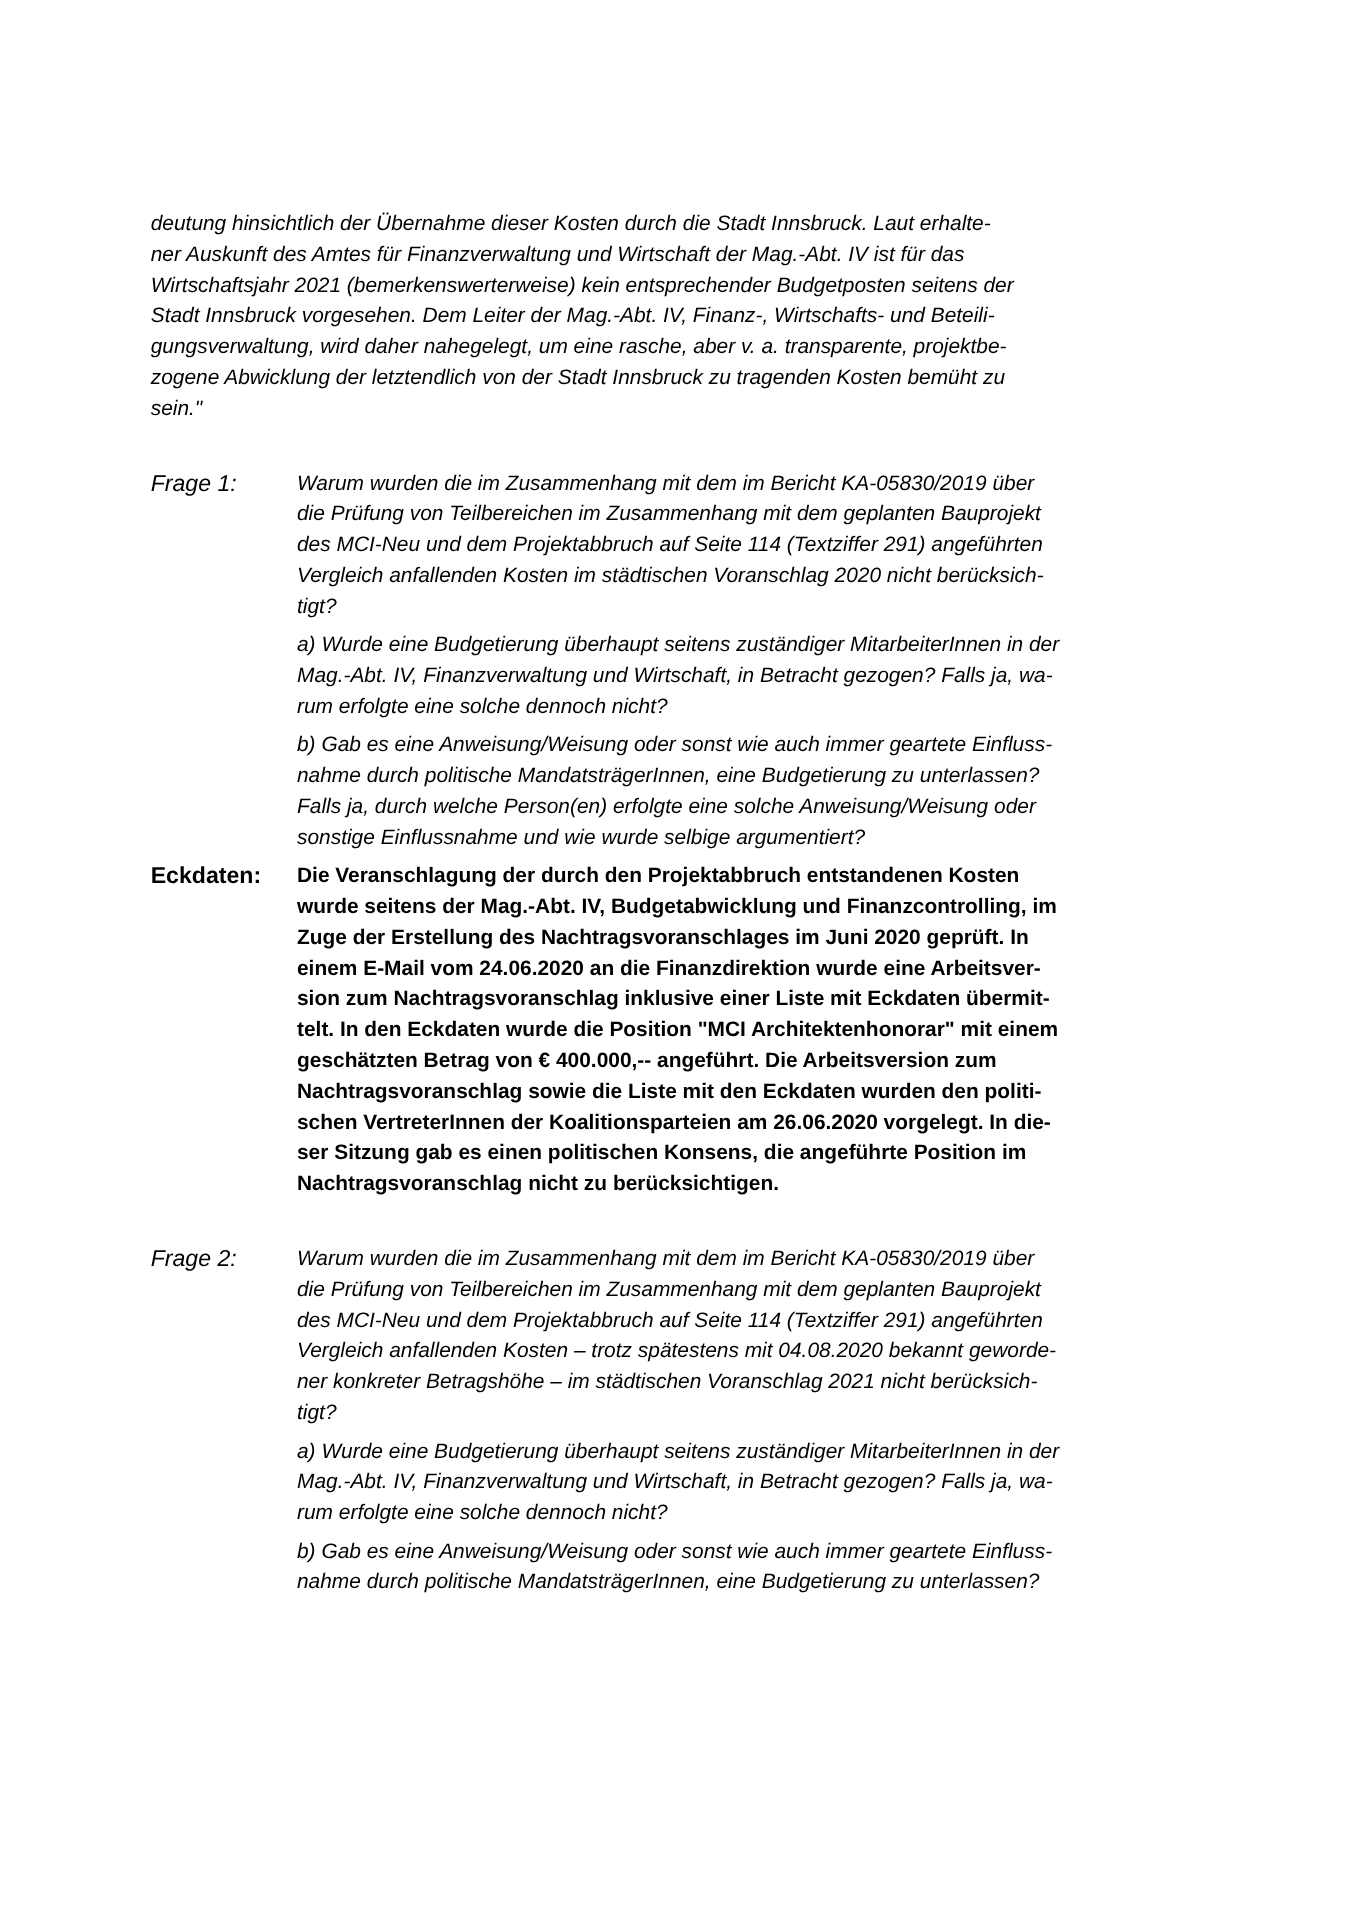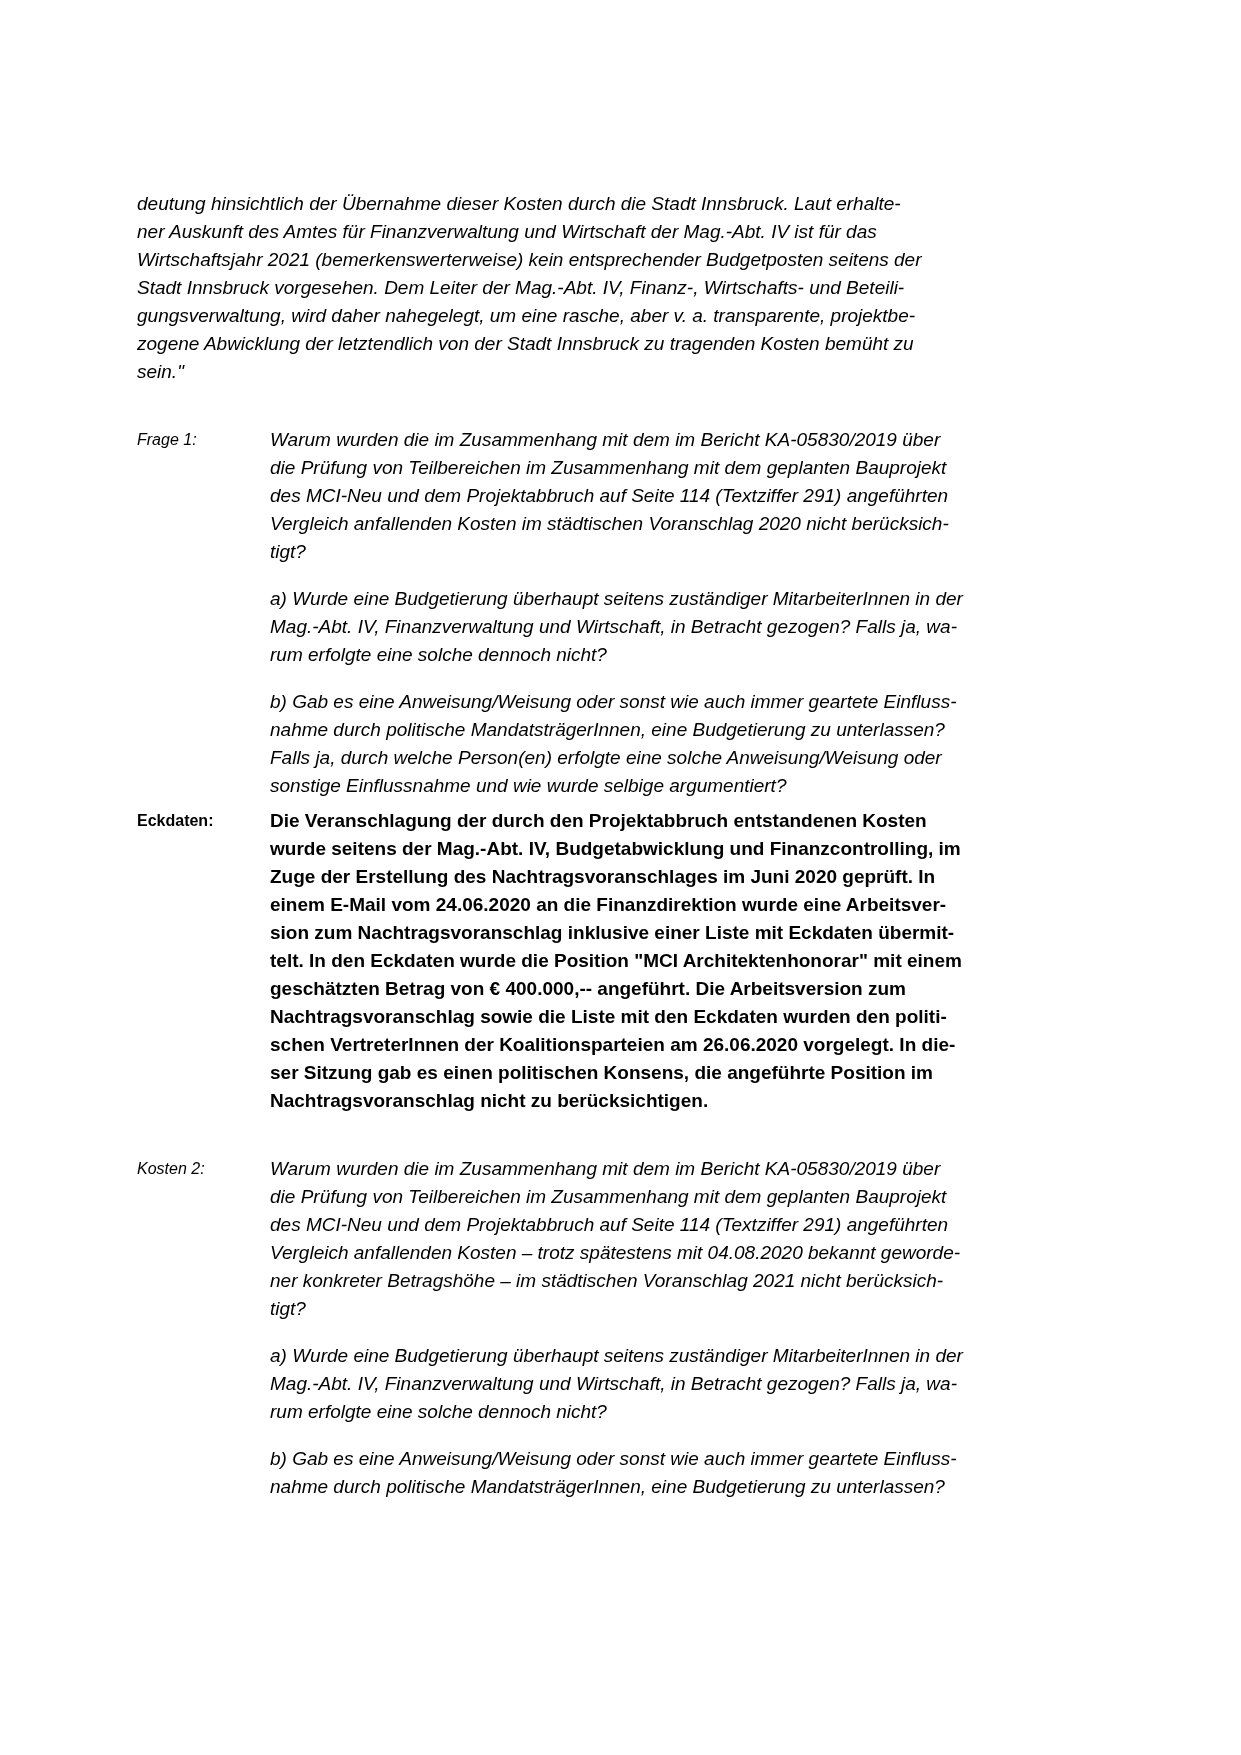--- a/index.html
+++ b/index.html
@@ -24,25 +24,25 @@
   .italic { font-style: italic; }
   .bold { font-weight: bold; }
   .summary { margin-top: 7px; }
   .qa-row {
     display: flex;
     align-items: flex-start;
   }
   .qa-label {
     flex: 0 0 133px;
     width: 133px;
-    font-size: 16px;
+    font-size: 21px;
     line-height: 28px;
   }
   .qa-body { flex: 1; min-width: 0; }
-  .qa-body .para + .para { margin-top: 19px; }
+  .qa-body .para + .para { margin-top: 7px; }
   .frage-block { margin-top: 40px; }
   .antwort-block { margin-top: 7px; }
   .footer {
     margin-top: 5px;
     text-align: center;
     font-size: 18px;
     line-height: 28px;
   }
 </style>
 </head>
@@ -88,21 +88,21 @@
 telt. In den Eckdaten wurde die Position "MCI Architektenhonorar" mit einem
 geschätzten Betrag von € 400.000,-- angeführt. Die Arbeitsversion zum
 Nachtragsvoranschlag sowie die Liste mit den Eckdaten wurden den politi-
 schen VertreterInnen der Koalitionsparteien am 26.06.2020 vorgelegt. In die-
 ser Sitzung gab es einen politischen Konsens, die angeführte Position im
 Nachtragsvoranschlag nicht zu berücksichtigen.</p>
       </div>
     </div>
 
     <div class="qa-row frage-block">
-      <div class="qa-label italic">Kosten 2:</div>
+      <div class="qa-label italic">Frage 2:</div>
       <div class="qa-body">
         <p class="para italic">Warum wurden die im Zusammenhang mit dem im Bericht KA-05830/2019 über
 die Prüfung von Teilbereichen im Zusammenhang mit dem geplanten Bauprojekt
 des MCI-Neu und dem Projektabbruch auf Seite 114 (Textziffer 291) angeführten
 Vergleich anfallenden Kosten – trotz spätestens mit 04.08.2020 bekannt geworde-
 ner konkreter Betragshöhe – im städtischen Voranschlag 2021 nicht berücksich-
 tigt?</p>
         <p class="para italic">a) Wurde eine Budgetierung überhaupt seitens zuständiger MitarbeiterInnen in der
 Mag.-Abt. IV, Finanzverwaltung und Wirtschaft, in Betracht gezogen? Falls ja, wa-
 rum erfolgte eine solche dennoch nicht?</p>

